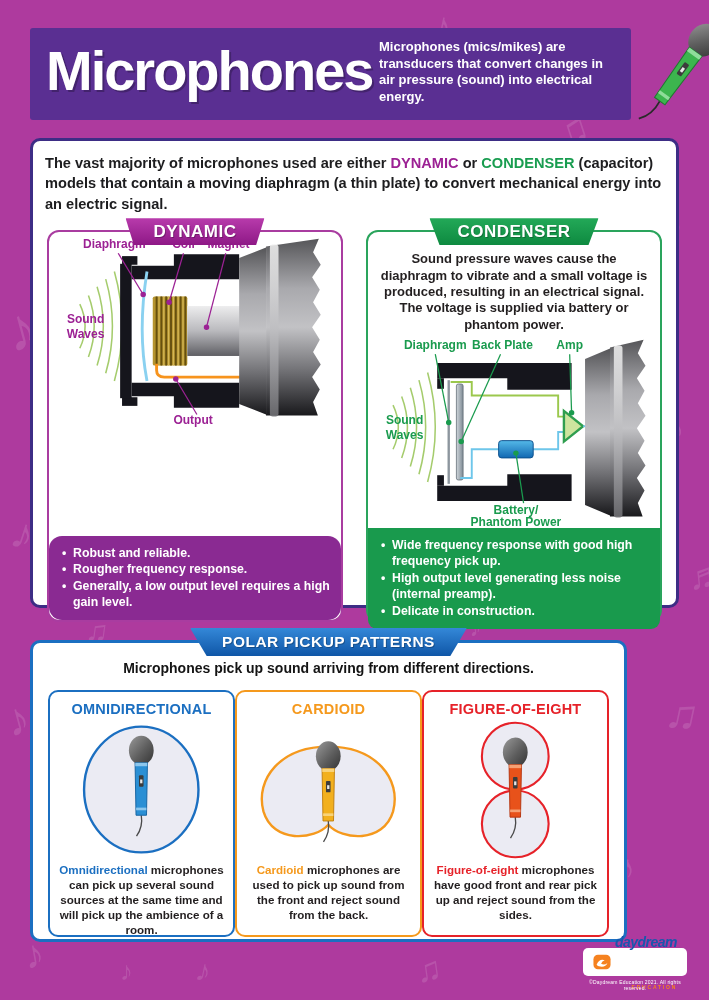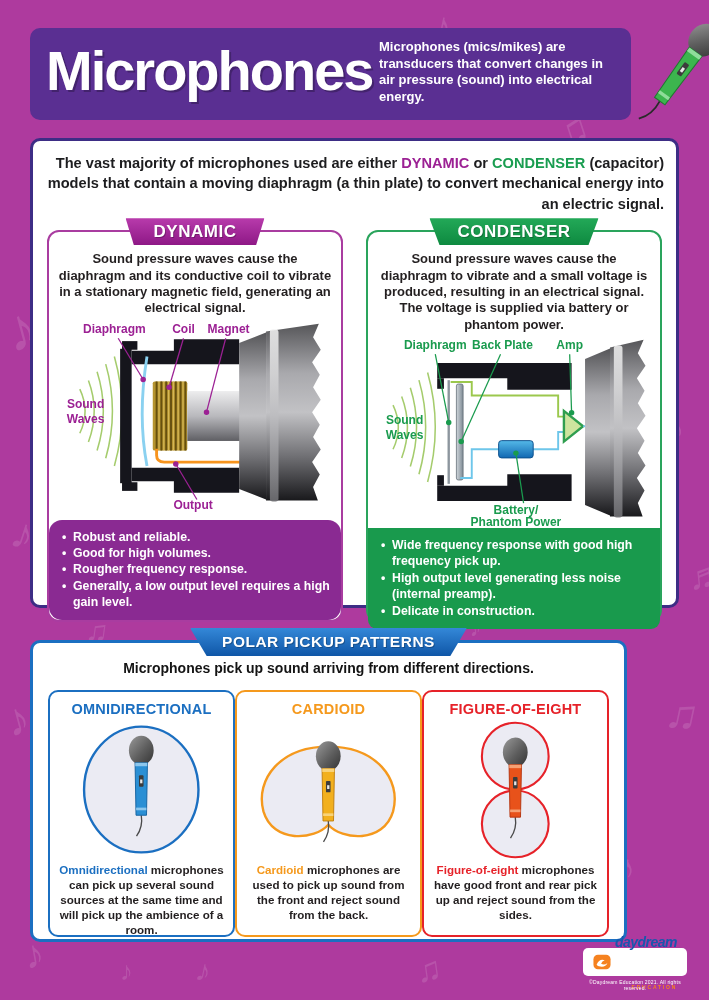--- a/index.html
+++ b/index.html
@@ -5,28 +5,28 @@
   html,body{margin:0;padding:0;}
   body{
     width:709px;height:1000px;position:relative;overflow:hidden;
     background:#ae3a9e;
     font-family:"Liberation Sans","DejaVu Sans",sans-serif;
   }
   .notes-layer{position:absolute;inset:0;z-index:1;pointer-events:none;}
   .notes-layer span{position:absolute;color:rgba(255,255,255,0.13);font-weight:bold;line-height:1;}
 
   
-  .hdr{position:absolute;left:30px;top:28px;width:601px;height:92px;background:#5a2f92;border-radius:10px;z-index:2;display:flex;}
+  .hdr{position:absolute;left:30px;top:28px;width:601px;height:92px;background:#5a2f92;border-radius:3px;z-index:2;display:flex;}
   .hdr-title{flex:1;color:#fff;font-weight:bold;font-size:56px;letter-spacing:-2px;margin:0;padding:10px 0 0 16px;text-shadow:2px 2px 0 rgba(0,0,0,0.25);}
   .hdr-desc{width:242px;color:#fff;font-weight:bold;font-size:13px;line-height:1.27;padding:11px 10px 12px 0;}
   .hero-mic{position:absolute;right:4px;top:14px;z-index:3;transform:rotate(36deg);}
 
   
   .main-box{position:absolute;left:30px;top:138px;width:649px;height:470px;background:#fff;border:3px solid #3d2d85;border-radius:10px;box-sizing:border-box;z-index:2;}
-  .intro{text-align:right;font-size:14.6px;font-weight:bold;color:#1d1d1f;line-height:1.4;margin:12px 12px 16px;}
+  .intro{text-align:left;font-size:14.6px;font-weight:bold;color:#1d1d1f;line-height:1.4;margin:12px 12px 16px;}
   .intro .dyn{color:#9c2194;}
   .intro .con{color:#199d50;}
 
   .panels{display:flex;justify-content:space-between;padding:0 14px;margin-top:16px;}
   .panel{position:relative;width:296px;height:392px;border-radius:12px;box-sizing:border-box;display:flex;flex-direction:column;background:#fff;}
   .panel.dynamic{border:2.5px solid #a93ca0;}
   .panel.condenser{border:2.5px solid #2aa45c;}
   .tab{position:absolute;top:-14px;left:50%;transform:translateX(-50%);height:27px;line-height:27px;padding:0 28px;color:#fff;font-weight:bold;font-size:17px;letter-spacing:.5px;white-space:nowrap;z-index:3;clip-path:polygon(0 0,100% 0,94% 100%,6% 100%);text-shadow:1px 1px 0 rgba(0,0,0,.25);}
   .tab.dyn-tab{background:linear-gradient(#b83bac,#8e1886);}
   .tab.con-tab{background:linear-gradient(#23a958,#0e8a40);}
@@ -117,21 +117,20 @@
   <rect x="18.7" y="47" width="2.6" height="4.5" fill="#e9e9e9"></rect>
 </svg>
 
 <div class="main-box">
   <p class="intro"><span>The vast majority of microphones used are either </span><span class="dyn">DYNAMIC</span><span> or </span><span class="con">CONDENSER</span><span> (capacitor) models that contain a moving diaphragm (a thin plate) to convert mechanical energy into an electric signal.</span></p>
 
   <div class="panels">
 
     <div class="panel dynamic">
       <div class="tab dyn-tab">DYNAMIC</div>
-      <p class="panel-desc">Sound pressure waves cause the diaphragm and its conductive coil to vibrate in a stationary magnetic field, generating an electrical signal.</p>
       <div class="diagram">
         <svg viewBox="0 0 280 200" preserveAspectRatio="xMidYMid meet">
           <defs>
             <linearGradient id="dynBody" x1="0" y1="0" x2="0" y2="1">
               <stop offset="0" stop-color="#565659"></stop>
                 <stop offset="0.28" stop-color="#a9a9ad"></stop>
                 <stop offset="0.5" stop-color="#c2c2c5"></stop>
                 <stop offset="0.75" stop-color="#707074"></stop>
                 <stop offset="1" stop-color="#19191c"></stop>
             </linearGradient>
@@ -212,21 +211,20 @@
             <path d="M172,19 L152,96"></path>
               <circle cx="152" cy="96" r="2.2" fill="#9c2194"></circle>
             <path d="M142,187 L120,150"></path>
               <circle cx="120" cy="150" r="2.2" fill="#9c2194"></circle>
           </g>
         </svg>
       </div>
       <div class="panel-foot">
         <ul>
           <li>Robust and reliable.</li>
-          <li>Good for high volumes.</li>
           <li>Rougher frequency response.</li>
           <li>Generally, a low output level requires a high gain level.</li>
         </ul>
       </div>
     </div>
 
     <div class="panel condenser">
       <div class="tab con-tab">CONDENSER</div>
       <p class="panel-desc">Sound pressure waves cause the diaphragm to vibrate and a small voltage is produced, resulting in an electrical signal. The voltage is supplied via battery or phantom power.</p>
       <div class="diagram">

